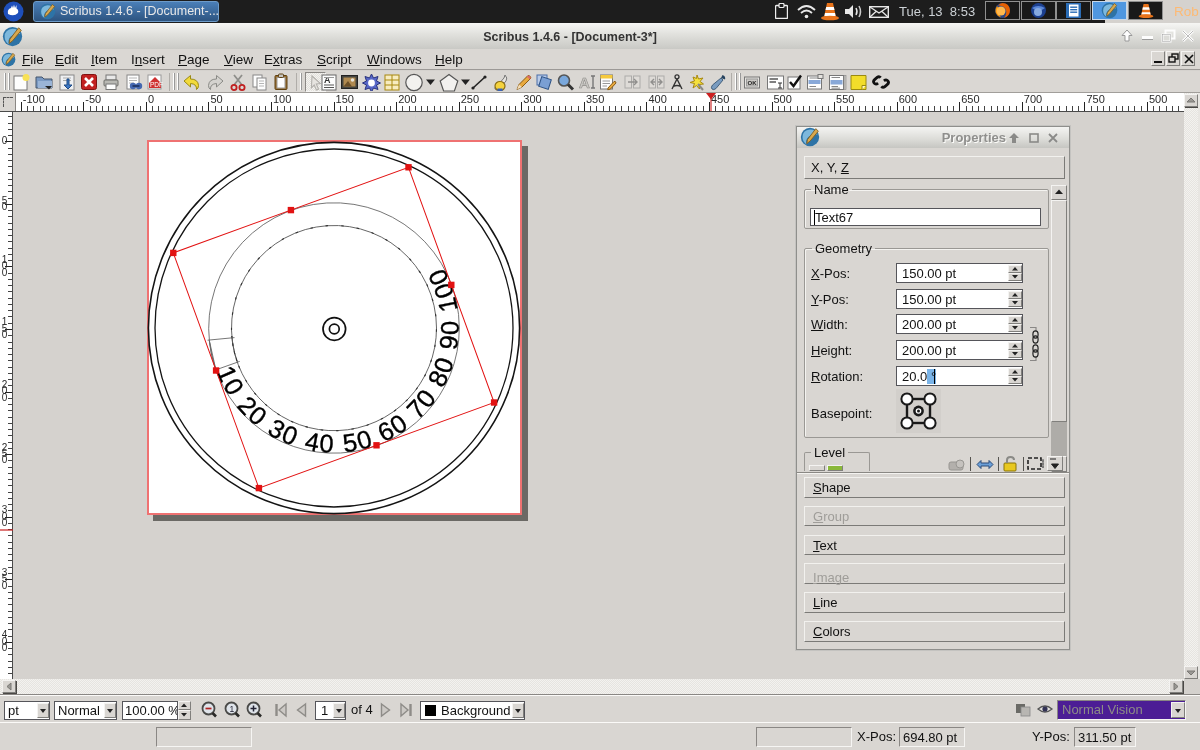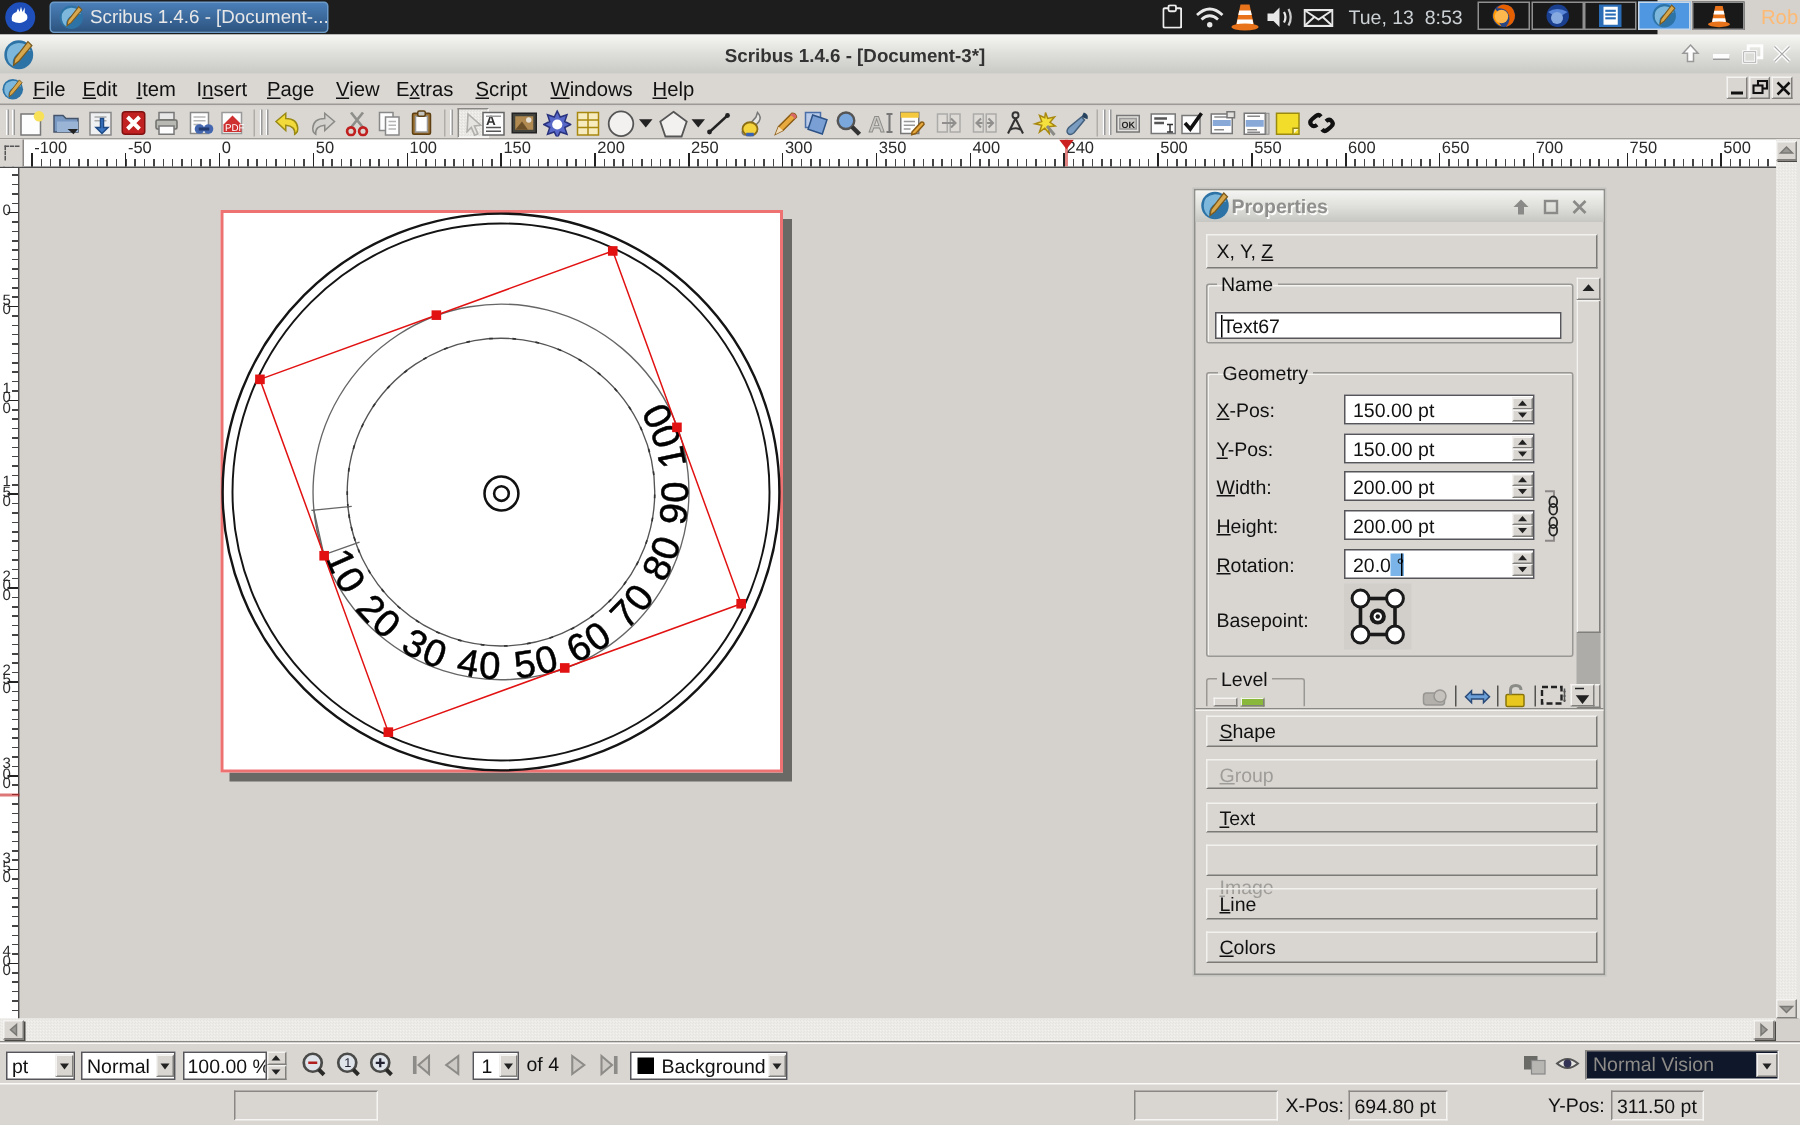--- a/index.html
+++ b/index.html
@@ -339,21 +339,21 @@
       <span style="position:absolute;left:85.3px;top:0">-50</span>
       <span style="position:absolute;left:147.9px;top:0">0</span>
       <span style="position:absolute;left:210.5px;top:0">50</span>
       <span style="position:absolute;left:273.0px;top:0">100</span>
       <span style="position:absolute;left:335.6px;top:0">150</span>
       <span style="position:absolute;left:398.2px;top:0">200</span>
       <span style="position:absolute;left:460.7px;top:0">250</span>
       <span style="position:absolute;left:523.3px;top:0">300</span>
       <span style="position:absolute;left:585.9px;top:0">350</span>
       <span style="position:absolute;left:648.4px;top:0">400</span>
-      <span style="position:absolute;left:711.0px;top:0">240</span>
+      <span style="position:absolute;left:711.0px;top:0">450</span>
       <span style="position:absolute;left:773.5px;top:0">500</span>
       <span style="position:absolute;left:836.1px;top:0">550</span>
       <span style="position:absolute;left:898.7px;top:0">600</span>
       <span style="position:absolute;left:961.2px;top:0">650</span>
       <span style="position:absolute;left:1023.8px;top:0">700</span>
       <span style="position:absolute;left:1086.4px;top:0">750</span>
       <span style="position:absolute;left:1148.9px;top:0">500</span>
     </div>
  <div class="abs" style="left:710px;top:0;width:2px;height:18px;background:rgba(200,30,30,.55)"></div>
  <svg class="abs" style="left:705px;top:0" width="12" height="7">
@@ -521,21 +521,21 @@
       </div>
  </div>
  <svg class="abs" style="left:1015px;top:8px" width="17" height="14">
       <rect x="1" y="1" width="9" height="9" fill="#6a6a66"></rect>
       <rect x="6" y="4" width="9" height="9" fill="#b8b6b2" stroke="#888" stroke-width="0.8"></rect>
     </svg>
  <svg class="abs" style="left:1036px;top:6px" width="18" height="16">
       <path d="M2 8 Q9 2 16 8 Q9 14 2 8Z" fill="#e8e6e2" stroke="#555" stroke-width="1.3"></path>
       <circle cx="9" cy="8" r="2.6" fill="#335"></circle>
     </svg>
- <div class="abs sunken" style="left:1057px;top:5px;width:129px;height:20px;background:#0f172a">
+ <div class="abs sunken" style="left:1057px;top:5px;width:129px;height:20px;background:#4c1d95">
   <div class="abs" style="left:4px;top:1px;color:#8d8b87">Normal Vision</div>
   <div class="abs raised" style="left:113px;top:1px;width:14px;height:16px">
         <svg width="12" height="14">
           <path d="M3 6 L9 6 L6 10Z" fill="#222"></path>
         </svg>
       </div>
  </div>
 </div>
 
 <div class="abs" id="srow2" style="left:0;top:722px;width:1200px;height:28px;background:#d9d6d2;border-top:1px solid #fbfaf8;font-size:13px;color:#111">
@@ -551,21 +551,21 @@
     </div>
 </div>
 
 <div class="abs" id="palette" style="left:796px;top:126px;width:274px;height:524px;background:#d9d6d2;border:1px solid #8f8f8c;box-shadow:0 0 0 1px #c4c3c0;font-size:13px;color:#111">
  <div class="abs" style="left:0;top:0;width:272px;height:21px;background:linear-gradient(#f4f4f2,#ddddd9 55%,#c6c6c2)">
   <svg class="abs" style="left:3px;top:0" width="20" height="20" viewBox="0 0 24 24">
         <circle cx="12" cy="12" r="11" fill="#2d73a6"></circle>
         <path d="M3 12 Q3 4 12 3 Q19 3 21 9 Q14 8 10 12 Q6 16 8 21 Q3 18 3 12Z" fill="#7db8dc"></path>
         <path d="M19 2 L22 5 L12 17 L8 20 L9 15Z" fill="#d8a84e" stroke="#7a5a1e" stroke-width="1"></path>
       </svg>
-  <div class="abs" style="left:24px;top:3px;width:185px;text-align:left;font-weight:bold;color:#8f8f8d;text-shadow:1px 1px 0 #fcfcfa">Properties</div>
+  <div class="abs" style="left:24px;top:3px;width:185px;text-align:right;font-weight:bold;color:#8f8f8d;text-shadow:1px 1px 0 #fcfcfa">Properties</div>
   <svg class="abs" style="left:211px;top:5px" width="12" height="12">
         <path d="M6 1 L11 6 L8 6 L8 11 L4 11 L4 6 L1 6Z" fill="#8a8a88"></path>
       </svg>
   <svg class="abs" style="left:231px;top:5px" width="12" height="12">
         <rect x="2" y="2" width="8" height="8" fill="none" stroke="#8a8a88" stroke-width="1.6"></rect>
       </svg>
   <svg class="abs" style="left:250px;top:5px" width="12" height="12">
         <path d="M2 2 L10 10 M10 2 L2 10" stroke="#8a8a88" stroke-width="1.8"></path>
       </svg>
  </div>
@@ -727,21 +727,21 @@
  <div class="abs" style="left:7px;top:350px;width:261px;height:20.5px;border-top:1px solid #f2f1ee;border-left:1px solid #f2f1ee;border-right:1px solid #7b7a77;border-bottom:1px solid #7b7a77">
       <div class="abs" style="left:8px;top:2px"><u>S</u>hape</div>
     </div>
  <div class="abs" style="left:7px;top:378.8px;width:261px;height:20.5px;border-top:1px solid #f2f1ee;border-left:1px solid #f2f1ee;border-right:1px solid #7b7a77;border-bottom:1px solid #7b7a77;color:#9f9d99">
       <div class="abs" style="left:8px;top:2px"><u>G</u>roup</div>
     </div>
  <div class="abs" style="left:7px;top:407.6px;width:261px;height:20.5px;border-top:1px solid #f2f1ee;border-left:1px solid #f2f1ee;border-right:1px solid #7b7a77;border-bottom:1px solid #7b7a77">
       <div class="abs" style="left:8px;top:2px"><u>T</u>ext</div>
     </div>
  <div class="abs" style="left:7px;top:436.4px;width:261px;height:20.5px;border-top:1px solid #f2f1ee;border-left:1px solid #f2f1ee;border-right:1px solid #7b7a77;border-bottom:1px solid #7b7a77;color:#9f9d99">
-      <div class="abs" style="left:8px;top:20px"><u>I</u>mage</div>
+      <div class="abs" style="left:8px;top:6px"><u>I</u>mage</div>
     </div>
  <div class="abs" style="left:7px;top:465.2px;width:261px;height:20.5px;border-top:1px solid #f2f1ee;border-left:1px solid #f2f1ee;border-right:1px solid #7b7a77;border-bottom:1px solid #7b7a77">
       <div class="abs" style="left:8px;top:2px"><u>L</u>ine</div>
     </div>
  <div class="abs" style="left:7px;top:494px;width:261px;height:20.5px;border-top:1px solid #f2f1ee;border-left:1px solid #f2f1ee;border-right:1px solid #7b7a77;border-bottom:1px solid #7b7a77">
       <div class="abs" style="left:8px;top:2px"><u>C</u>olors</div>
     </div>
 </div>
 
 </body></html>

